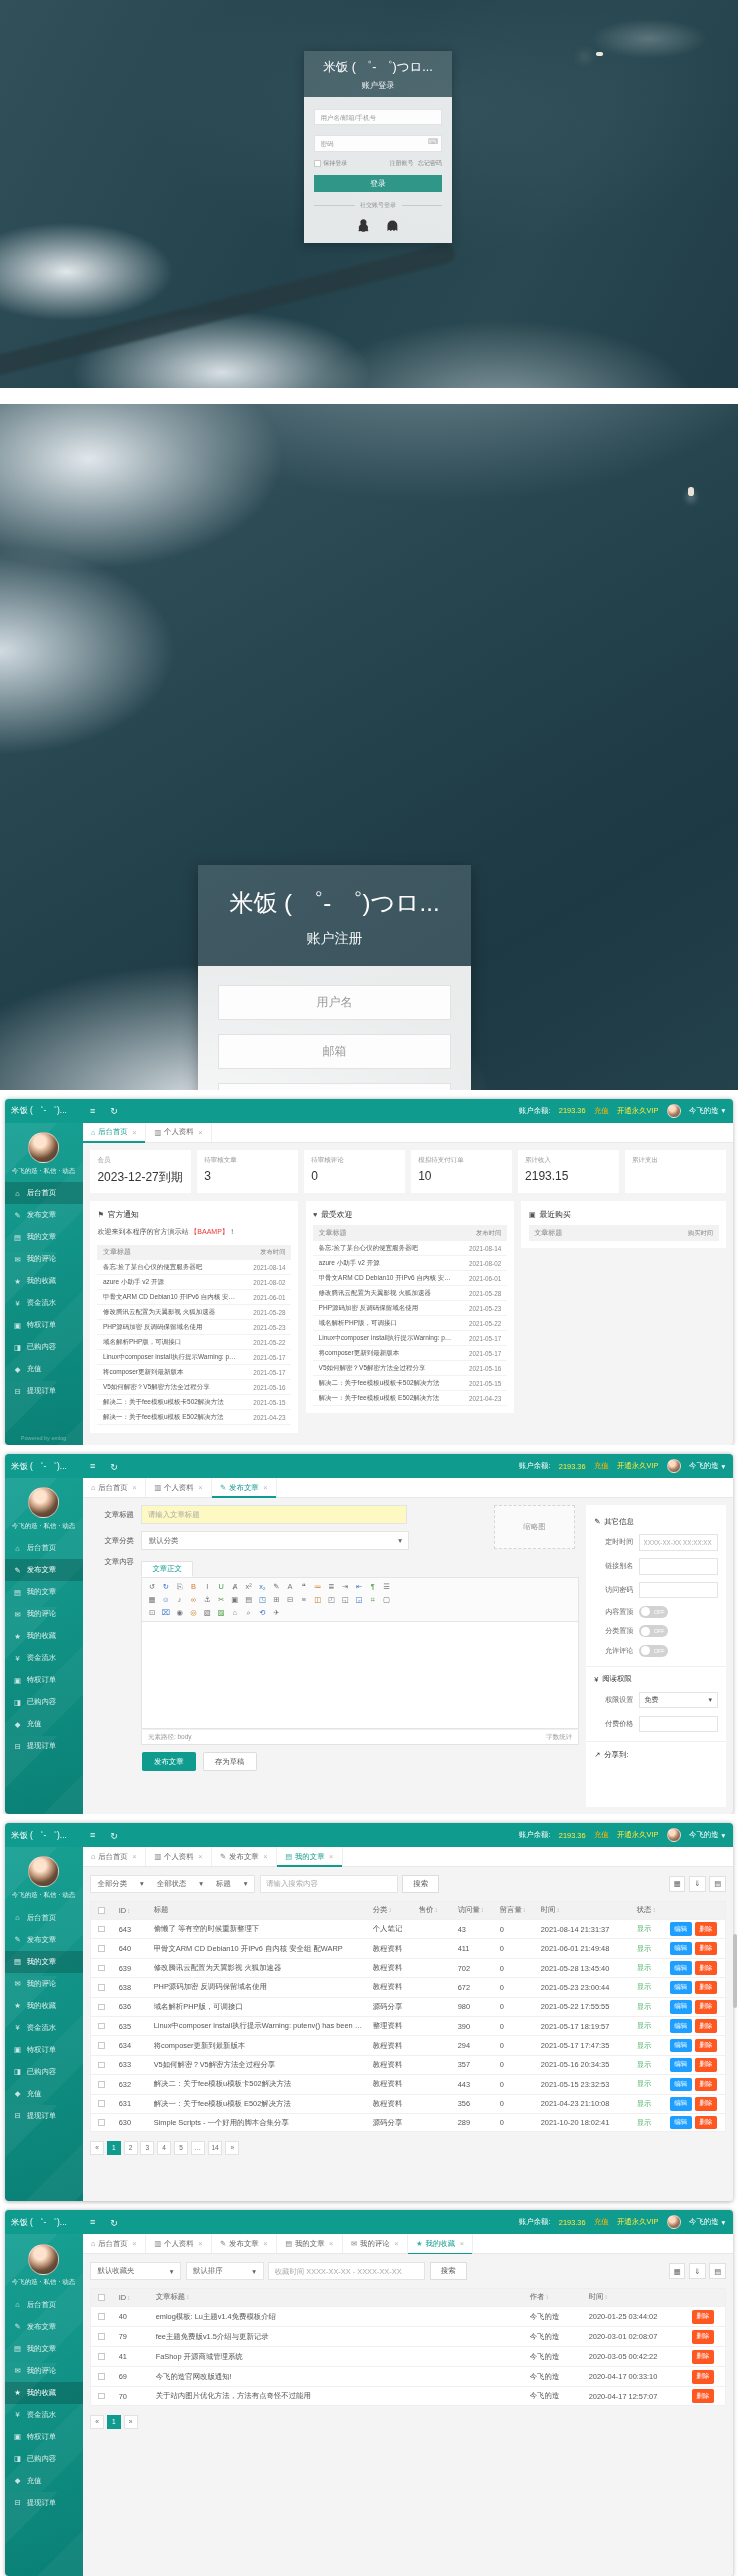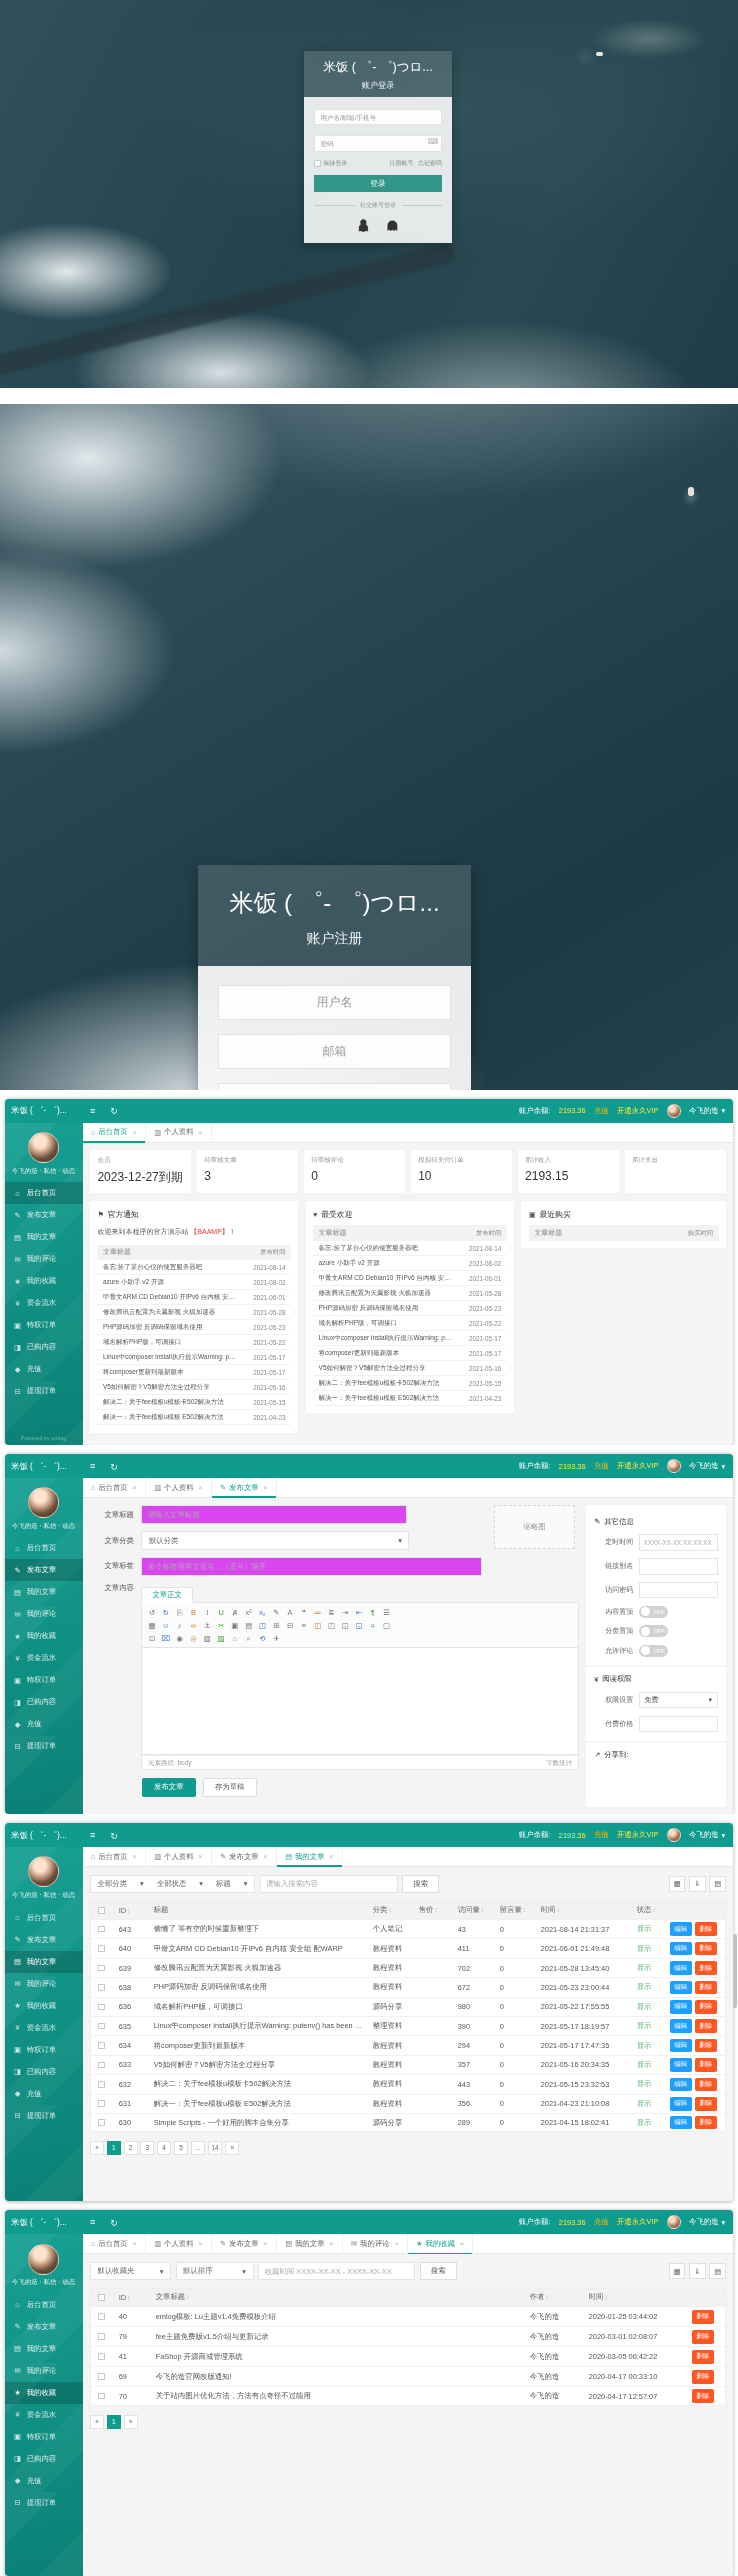--- a/index.html
+++ b/index.html
@@ -128,21 +128,21 @@
   .mt-row { display:flex; height:15px; align-items:center; border-bottom:0.9px solid #f2f2f2; font-size:6.5px;
             color:#555; padding:0 5.5px; cursor:pointer; }
   .mt-title { flex:1; white-space:nowrap; overflow:hidden; text-overflow:ellipsis; padding-right:3.7px; min-width:0; }
   .mt-date { width:46px; text-align:right; color:#888; flex-shrink:0; font-size:6.3px; }
 
   
   .content4 { display:flex; gap:7.4px; padding:7.4px; flex:1; min-height:0; }
   .eform { flex:1; min-width:0; position:relative; }
   .erow { display:flex; align-items:center; margin-bottom:7.4px; }
   .elabel { width:44px; text-align:right; font-size:7.4px; color:#555; margin-right:7.4px; flex-shrink:0; }
-  .einput { height:18.5px; border:0.9px solid #e4e4e4; background:#d946ef; font-size:7.4px; padding:0 5.5px; color:#333; width:266px; }
+  .einput { height:18.5px; border:0.9px solid #e4e4e4; background:#fef9c3; font-size:7.4px; padding:0 5.5px; color:#333; width:266px; }
   .einput::placeholder { color:#aaa; }
   .ewide { width:341px; }
   .fake-select { background:#fff; border:0.9px solid #e4e4e4; height:18.5px; display:inline-flex; align-items:center;
                  padding:0 6.5px; font-size:7.4px; color:#666; gap:13px; cursor:pointer; }
   .thumb { position:absolute; right:3.7px; top:0; width:81px; height:44px; border:0.9px dashed #d6d6d6;
            background:#fafafa; display:flex; align-items:center; justify-content:center; font-size:7.4px; color:#999; cursor:pointer; }
   .etop { align-items:flex-start; }
   .edbox { flex:1; min-width:0; }
   .edtab { display:inline-flex; height:16.6px; border:0.9px solid #e4e4e4; border-bottom:1.8px solid #fff; background:#fff;
            color:#0f9b8e; font-size:7.4px; align-items:center; padding:0 10px; position:relative; top:0.9px; cursor:pointer; }
@@ -623,24 +623,20 @@
             <span class="elabel">文章标题</span>
             <input class="einput" placeholder="请输入文章标题" style="">
           </div>
           <div class="erow">
             <span class="elabel">文章分类</span>
             <span class="fake-select" style="width:268px; justify-content:space-between;">
               <span>默认分类</span>
               <span>▾</span>
             </span>
           </div>
-          <div class="erow">
-            <span class="elabel">文章标签</span>
-            <input class="einput ewide" placeholder="多个标签用英文逗号，（逗号）隔开" style="">
-          </div>
           <div class="erow etop">
             <span class="elabel">文章内容</span>
             <div class="edbox">
               <span class="edtab">文章正文</span>
               <div class="edtools">
 
               <div class="edrow">
 
                 <span class="edi">↺</span>
                       <span class="edi">↻</span>
@@ -1085,21 +1081,21 @@
               <div class="t-row">
             <span class="cell c-ck">
                   <span class="ckbox"></span>
                 </span>
             <span class="cell c-id">630</span>
             <span class="cell c-title">Simple Scripts - 一个好用的脚本合集分享</span>
             <span class="cell c-cat">源码分享</span>
             <span class="cell c-price"></span>
             <span class="cell c-views">289</span>
             <span class="cell c-com">0</span>
-            <span class="cell c-time">2021-04-15 18:02:41</span>
+            <span class="cell c-time">2021-10-20 18:02:41</span>
             <span class="cell c-status green">显示</span>
             <span class="cell c-act">
               <button class="btn-xs b-edit">编辑</button>
               <button class="btn-xs b-del">删除</button>
             </span>
           </div>
             </div>
         <div class="pager">
 
         <span class="pg">«</span>
@@ -1218,21 +1214,21 @@
           <span class="close">×</span>
         </div>
             <div class="tab">
           <span class="tico">★</span>
           <span>我的收藏</span>
           <span class="close">×</span>
         </div>
           </div>
       <div class="content">
         <div class="ltool">
-          <span class="fake-select" style="width:81px; justify-content:space-between;">
+          <span class="fake-select" style="width:91px; justify-content:space-between;">
             <span>默认收藏夹</span>
             <span>▾</span>
           </span>
           <span class="fake-select" style="width:78px; justify-content:space-between;">
             <span>默认排序</span>
             <span>▾</span>
           </span>
           <input class="search-input" style="width: 157px;" placeholder="收藏时间 XXXX-XX-XX - XXXX-XX-XX">
           <button class="btn-plain">搜索</button>
           <div class="tool-icons">

